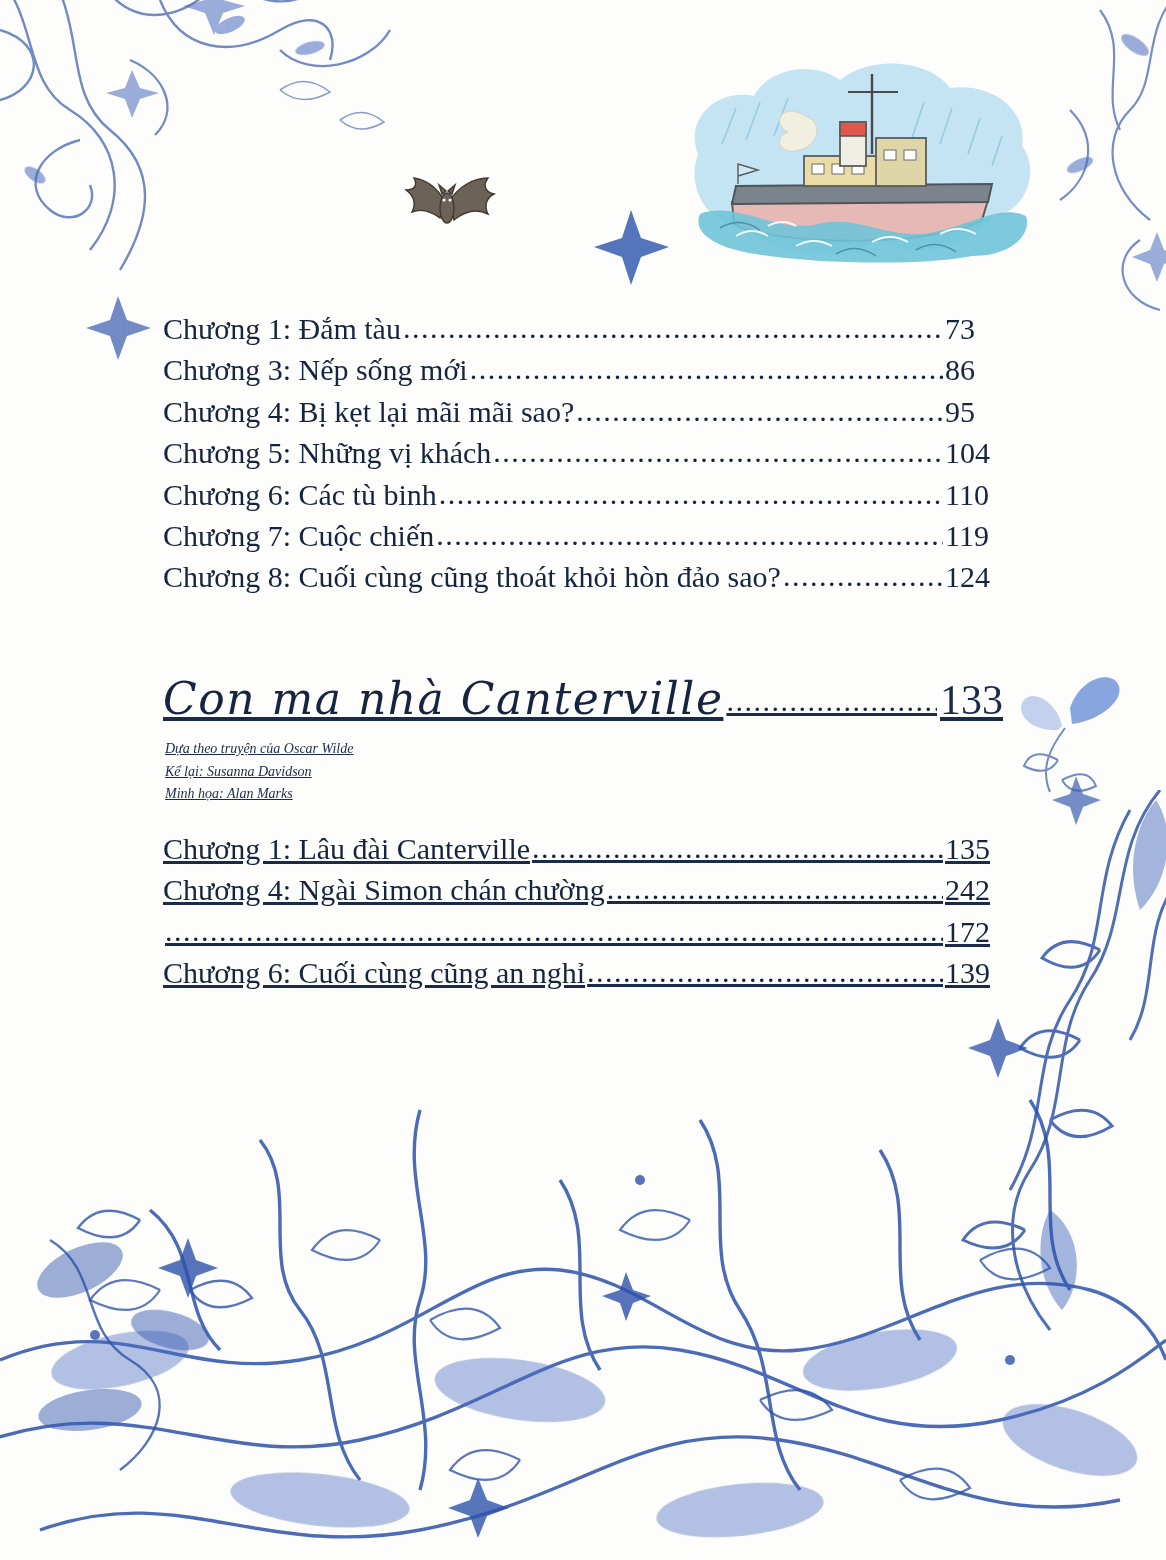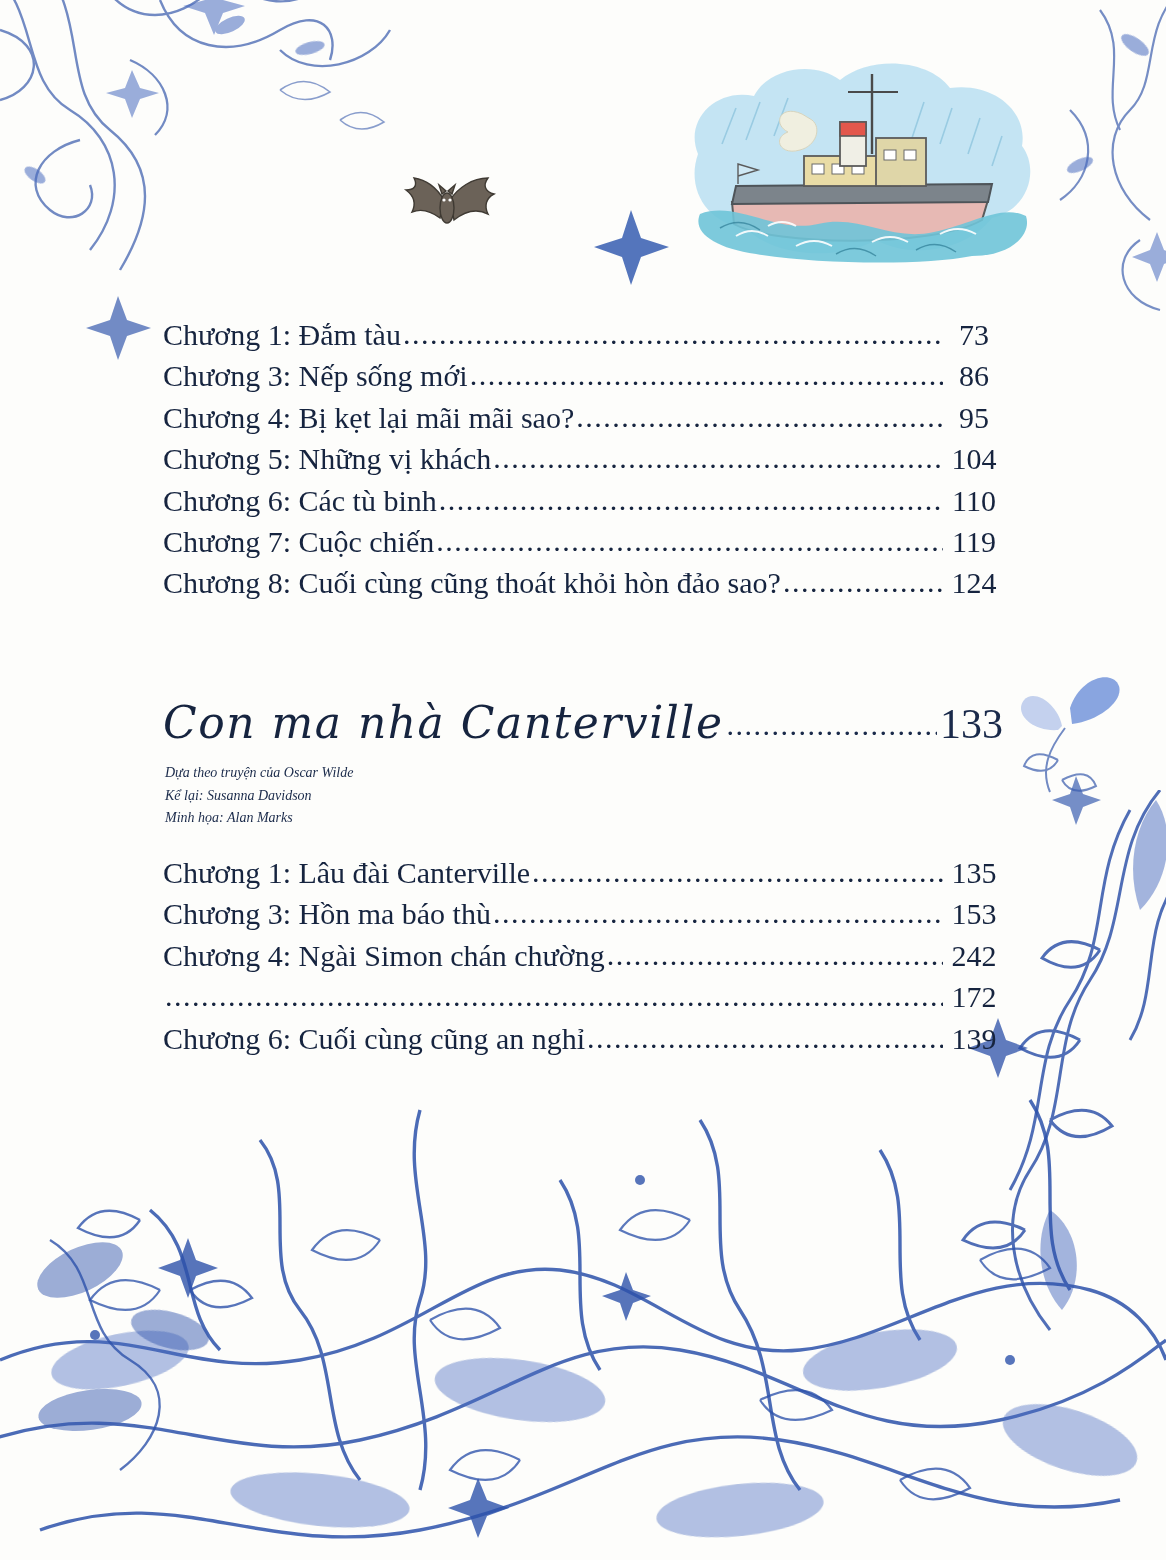--- a/index.html
+++ b/index.html
@@ -56,21 +56,21 @@
     width: 1166px;
     z-index: 2;
   }
 
   .toc-block {
     position: absolute;
     left: 163px;
     width: 840px;
   }
   #block-one { top: 300px; }
-  #block-two { top: 700px; }
+  #block-two { top: 676px; text-decoration: underline; }
 
   .toc-entry {
     display: flex;
     align-items: baseline;
     font-size: 30px;
     line-height: 1.38;
     white-space: nowrap;
     color: #16243f;
   }
   .toc-entry .label {
@@ -84,21 +84,21 @@
     font-size: 30px;
     color: #16243f;
     position: relative;
     top: -1px;
   }
   .toc-entry .leader::after {
     content: "......................................................................................................................................";
   }
   .toc-entry .page {
     flex: 0 0 auto;
-    text-align: center;
+    text-align: left;
     min-width: 58px;
   }
 
   
   .section-head {
     display: flex;
     align-items: baseline;
     margin-bottom: 14px;
   }
   .section-title {
@@ -134,21 +134,21 @@
     margin: 6px 0 22px 2px;
   }
   .credit-line {
     font-family: "Liberation Serif", serif;
     font-style: italic;
     font-size: 14px;
     line-height: 1.62;
     color: #1a2a4a;
   }
 
-  .chapter-list { margin-top: 14px; }
+  .chapter-list { margin-top: 8px; }
 </style>
 </head>
 <body>
 
 <div class="decor-layer">
 
   <svg style="left:-20px; top:-30px;" width="430" height="330" viewBox="0 0 430 330">
     <g fill="none" stroke="#3d5fae" stroke-width="2.4" opacity="0.72">
       <path d="M10,0 C60,40 40,110 90,140 C140,170 150,230 110,280"></path>
       <path d="M60,-10 C110,50 80,120 130,160 C180,200 170,250 140,300"></path>
@@ -422,25 +422,20 @@
 
     <div class="chapter-list">
 
       <div class="toc-entry">
         <span class="label">Chương 1: Lâu đài Canterville</span>
         <span class="leader"></span>
         <span class="page">135</span>
       </div>
 
 
-      <div class="toc-entry">
-        <span class="label">Chương 3: Hồn ma báo thù</span>
-        <span class="leader"></span>
-        <span class="page">153</span>
-      </div>
 
       <div class="toc-entry">
         <span class="label">Chương 4: Ngài Simon chán chường</span>
         <span class="leader"></span>
         <span class="page">242</span>
       </div>
 
       <div class="toc-entry">
         <span class="leader"></span>
         <span class="page">172</span>

